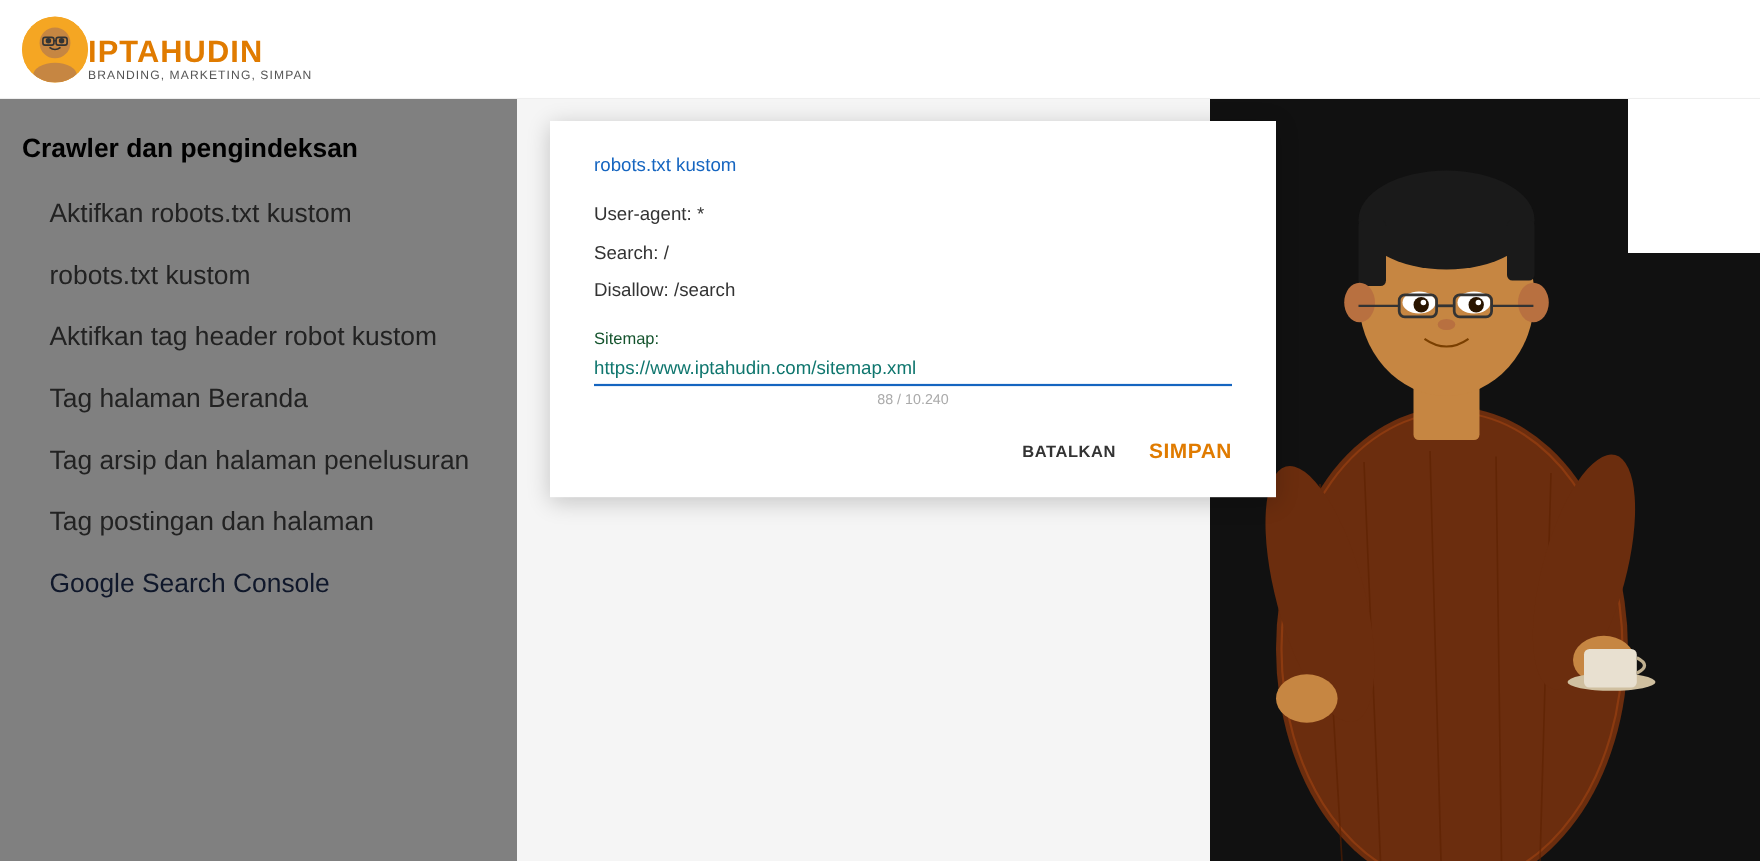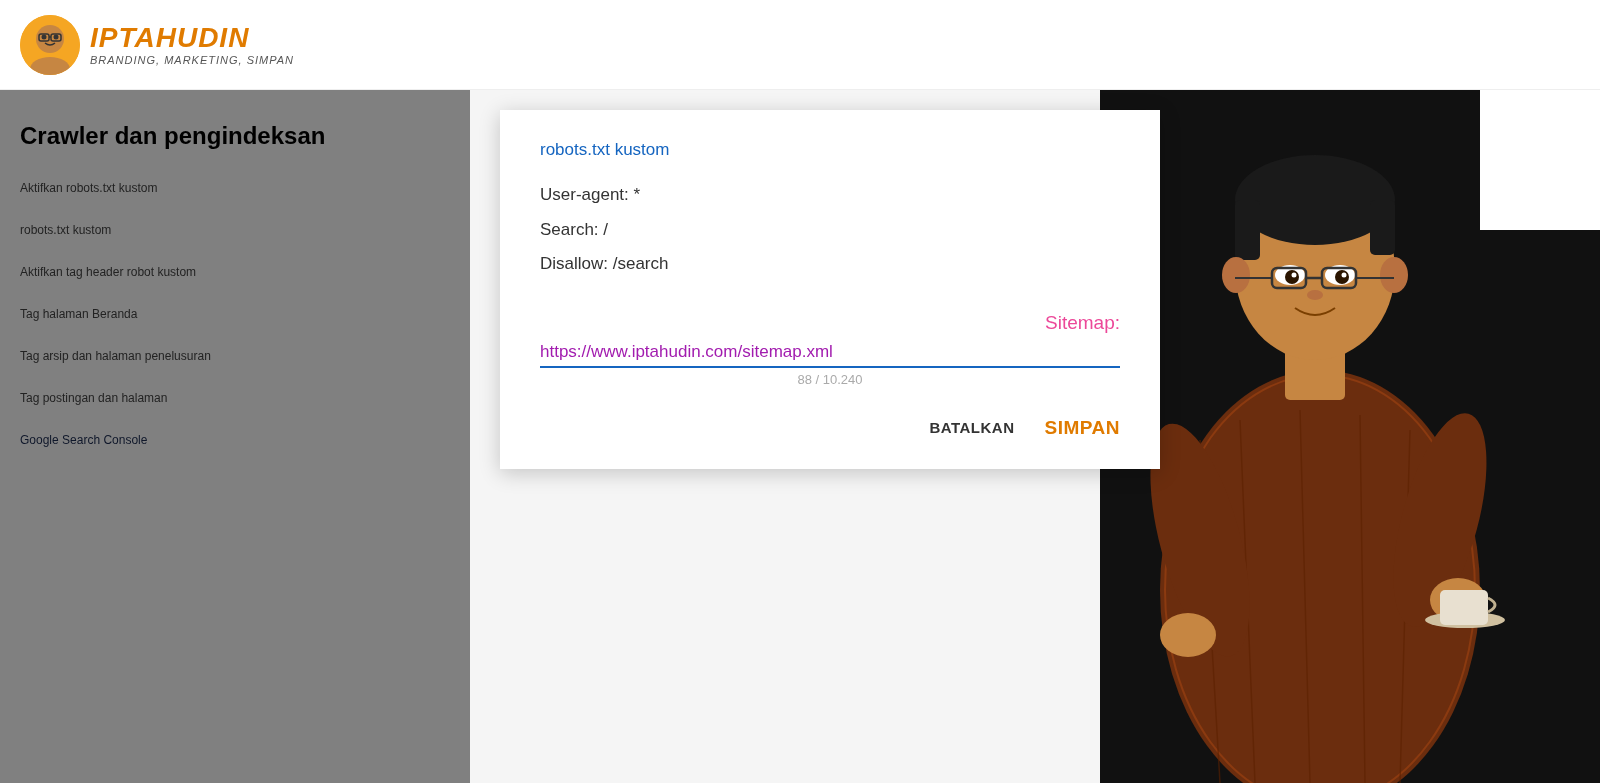--- a/index.html
+++ b/index.html
@@ -18,23 +18,22 @@
       background: #fff;
       padding: 10px 20px;
       display: flex;
       align-items: center;
       border-bottom: 1px solid #eee;
       height: 90px;
     }
 
     .logo-area {
       display: flex;
-      align-items: center;
-      gap: 10px;
-      font-style: italic;
+      align-items: flex-end;
+      gap: 0;
     }
 
     .logo-avatar {
       width: 60px;
       height: 60px;
       border-radius: 50%;
       background: #f5a623;
       display: flex;
       align-items: center;
       justify-content: center;
@@ -86,24 +85,25 @@
 
     .sidebar-title {
       font-size: 24px;
       font-weight: 700;
       color: #000;
       margin-bottom: 30px;
       line-height: 1.3;
     }
 
     .sidebar-item {
-      font-size: 12px;
+      font-size: 24px;
       color: #222;
       margin-bottom: 28px;
       cursor: pointer;
+      margin-left: 25px;
     }
 
     .sidebar-item.link {
       color: #0f172a;
     }
 
     
     #content {
       flex: 1;
       background: #f5f5f5;
@@ -126,47 +126,46 @@
       font-size: 17px;
       color: #1565c0;
       margin-bottom: 20px;
       font-weight: 400;
     }
 
     .dialog-content {
       font-size: 17px;
       color: #333;
       line-height: 1.8;
-      margin-bottom: 32px;
+      margin-bottom: 20px;
     }
 
     .dialog-content p {
       margin-bottom: 4px;
     }
 
     .sitemap-label {
-      font-size: 19px;
-      color: #ec4899;
+      font-size: 15px;
+      color: #14532d;
       margin-bottom: 4px;
-      text-align: right;
     }
 
     .sitemap-input-wrapper {
       position: relative;
       margin-bottom: 4px;
     }
 
     .sitemap-input {
       width: 100%;
       border: none;
       border-bottom: 2px solid #1565c0;
       font-size: 17px;
       padding: 4px 0;
       outline: none;
-      color: #a21caf;
+      color: #0f766e;
       background: transparent;
     }
 
     .char-count {
       text-align: center;
       font-size: 13px;
       color: #aaa;
       margin-bottom: 30px;
     }
 

